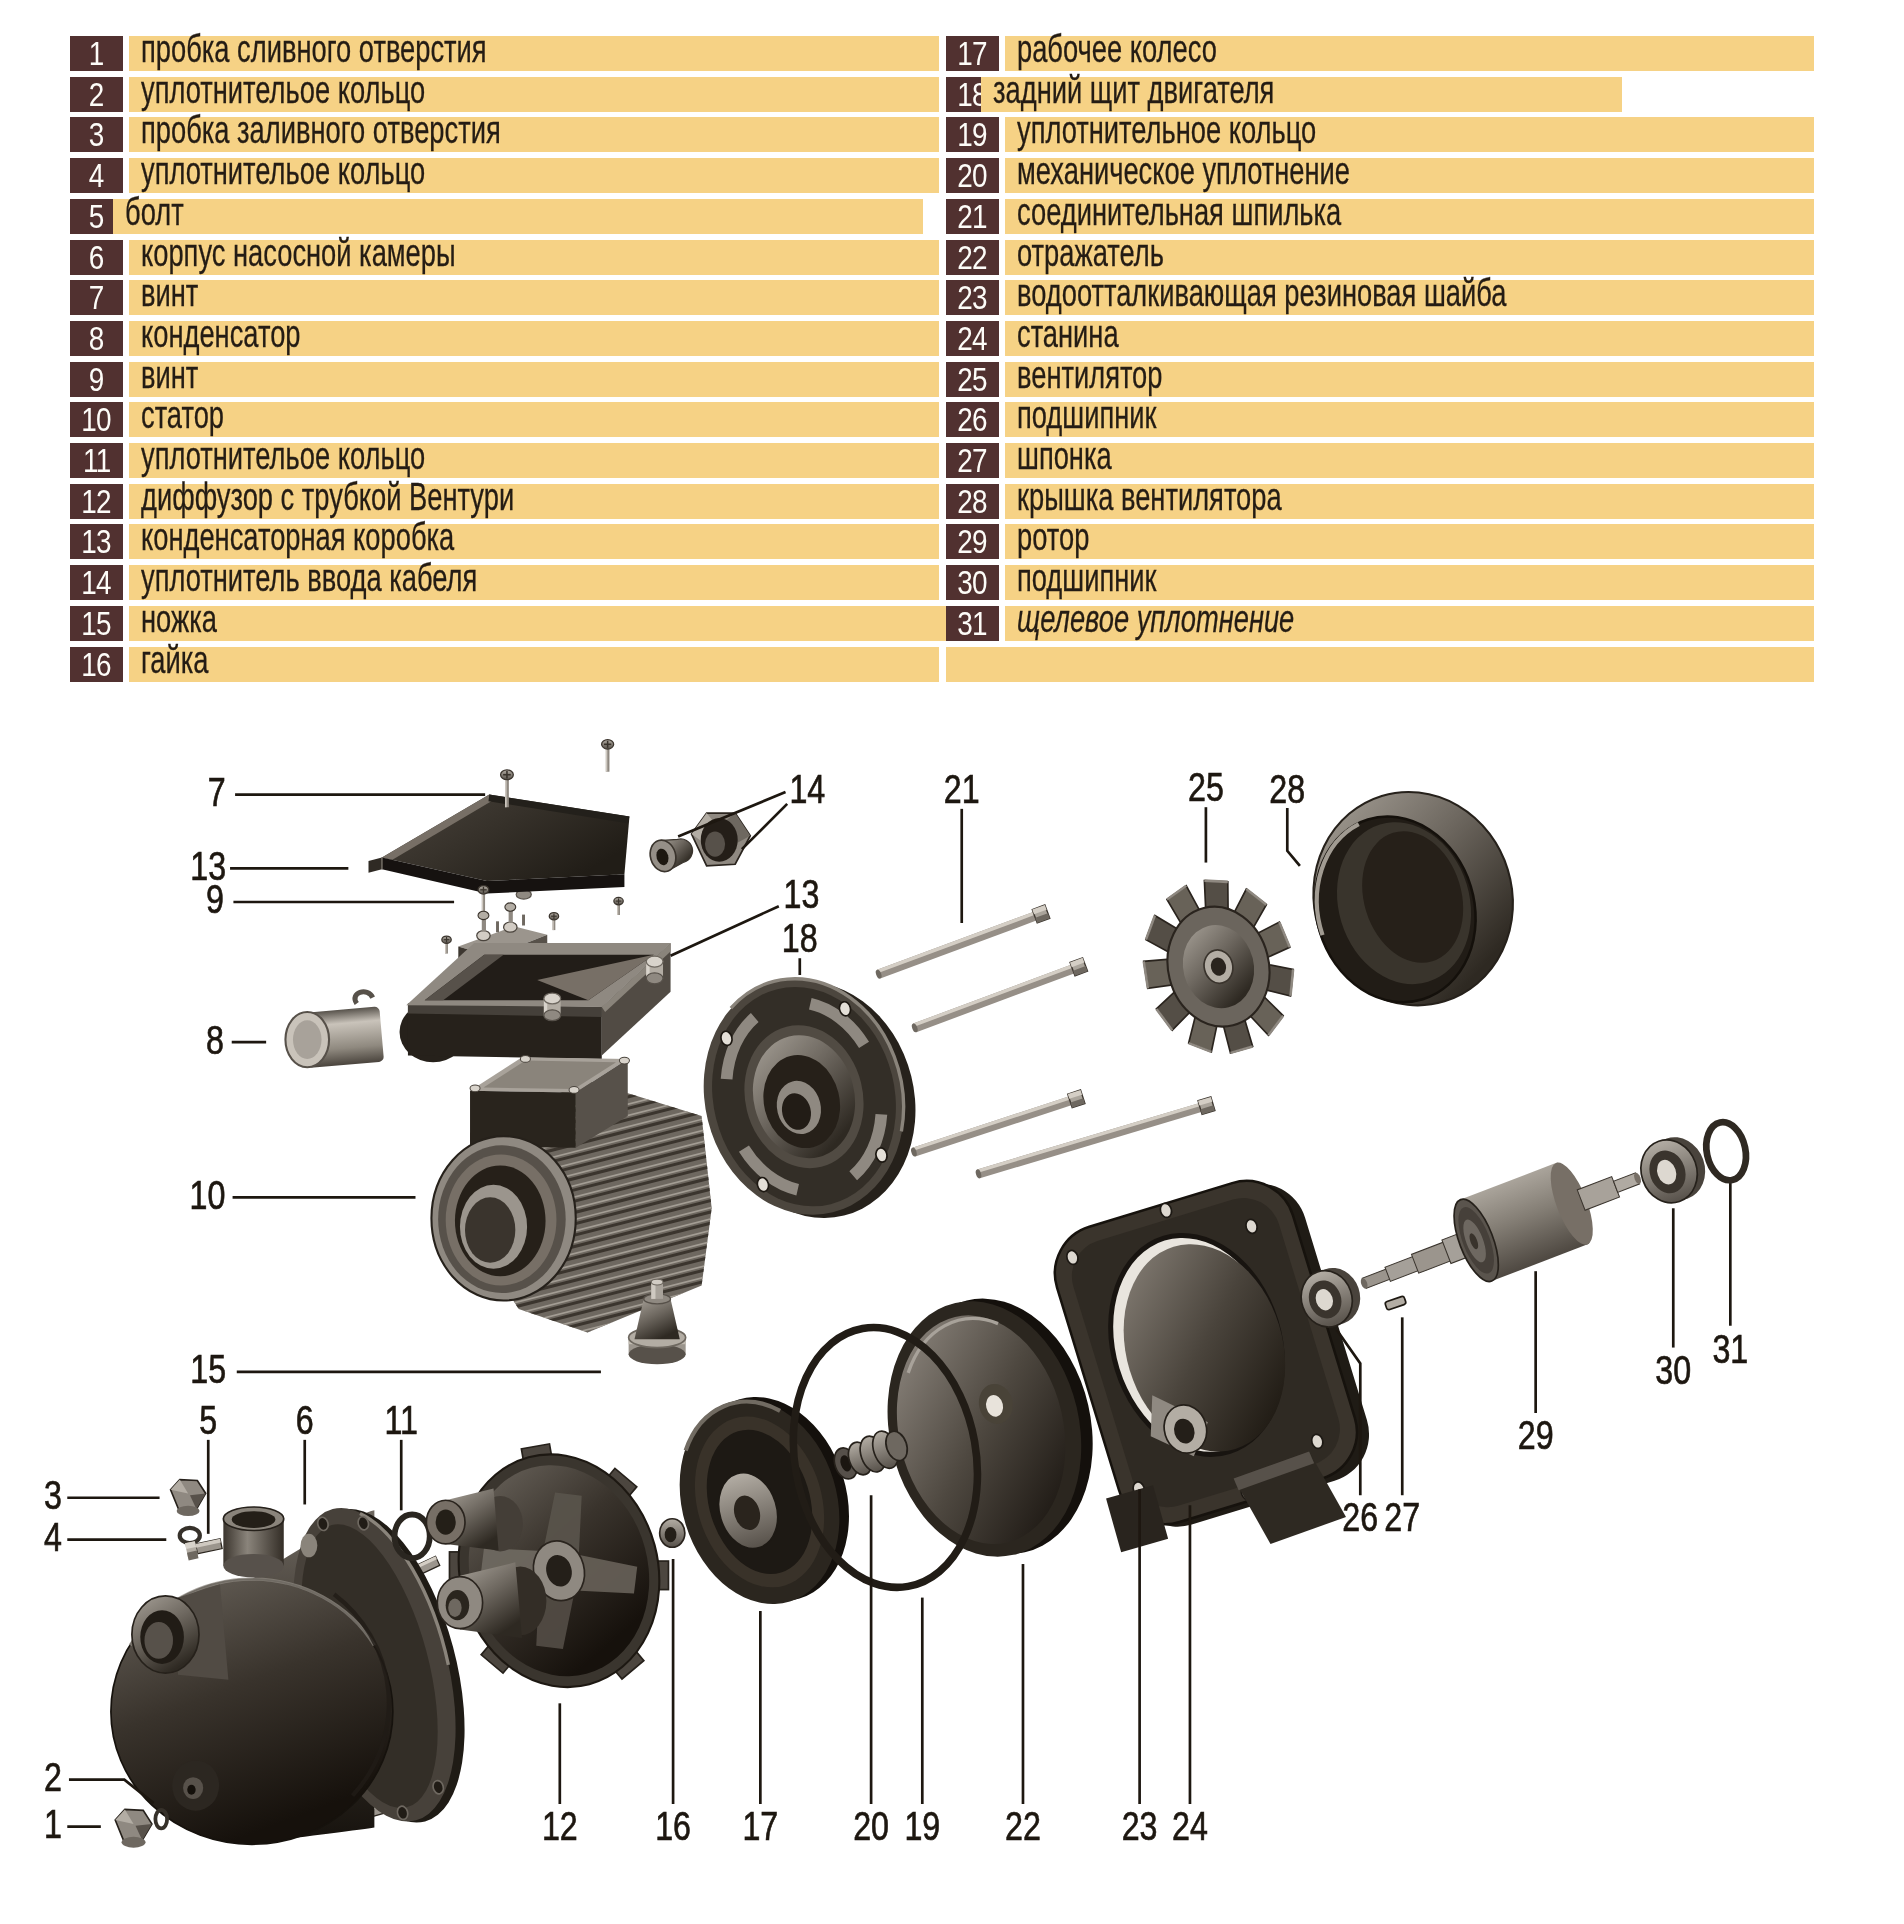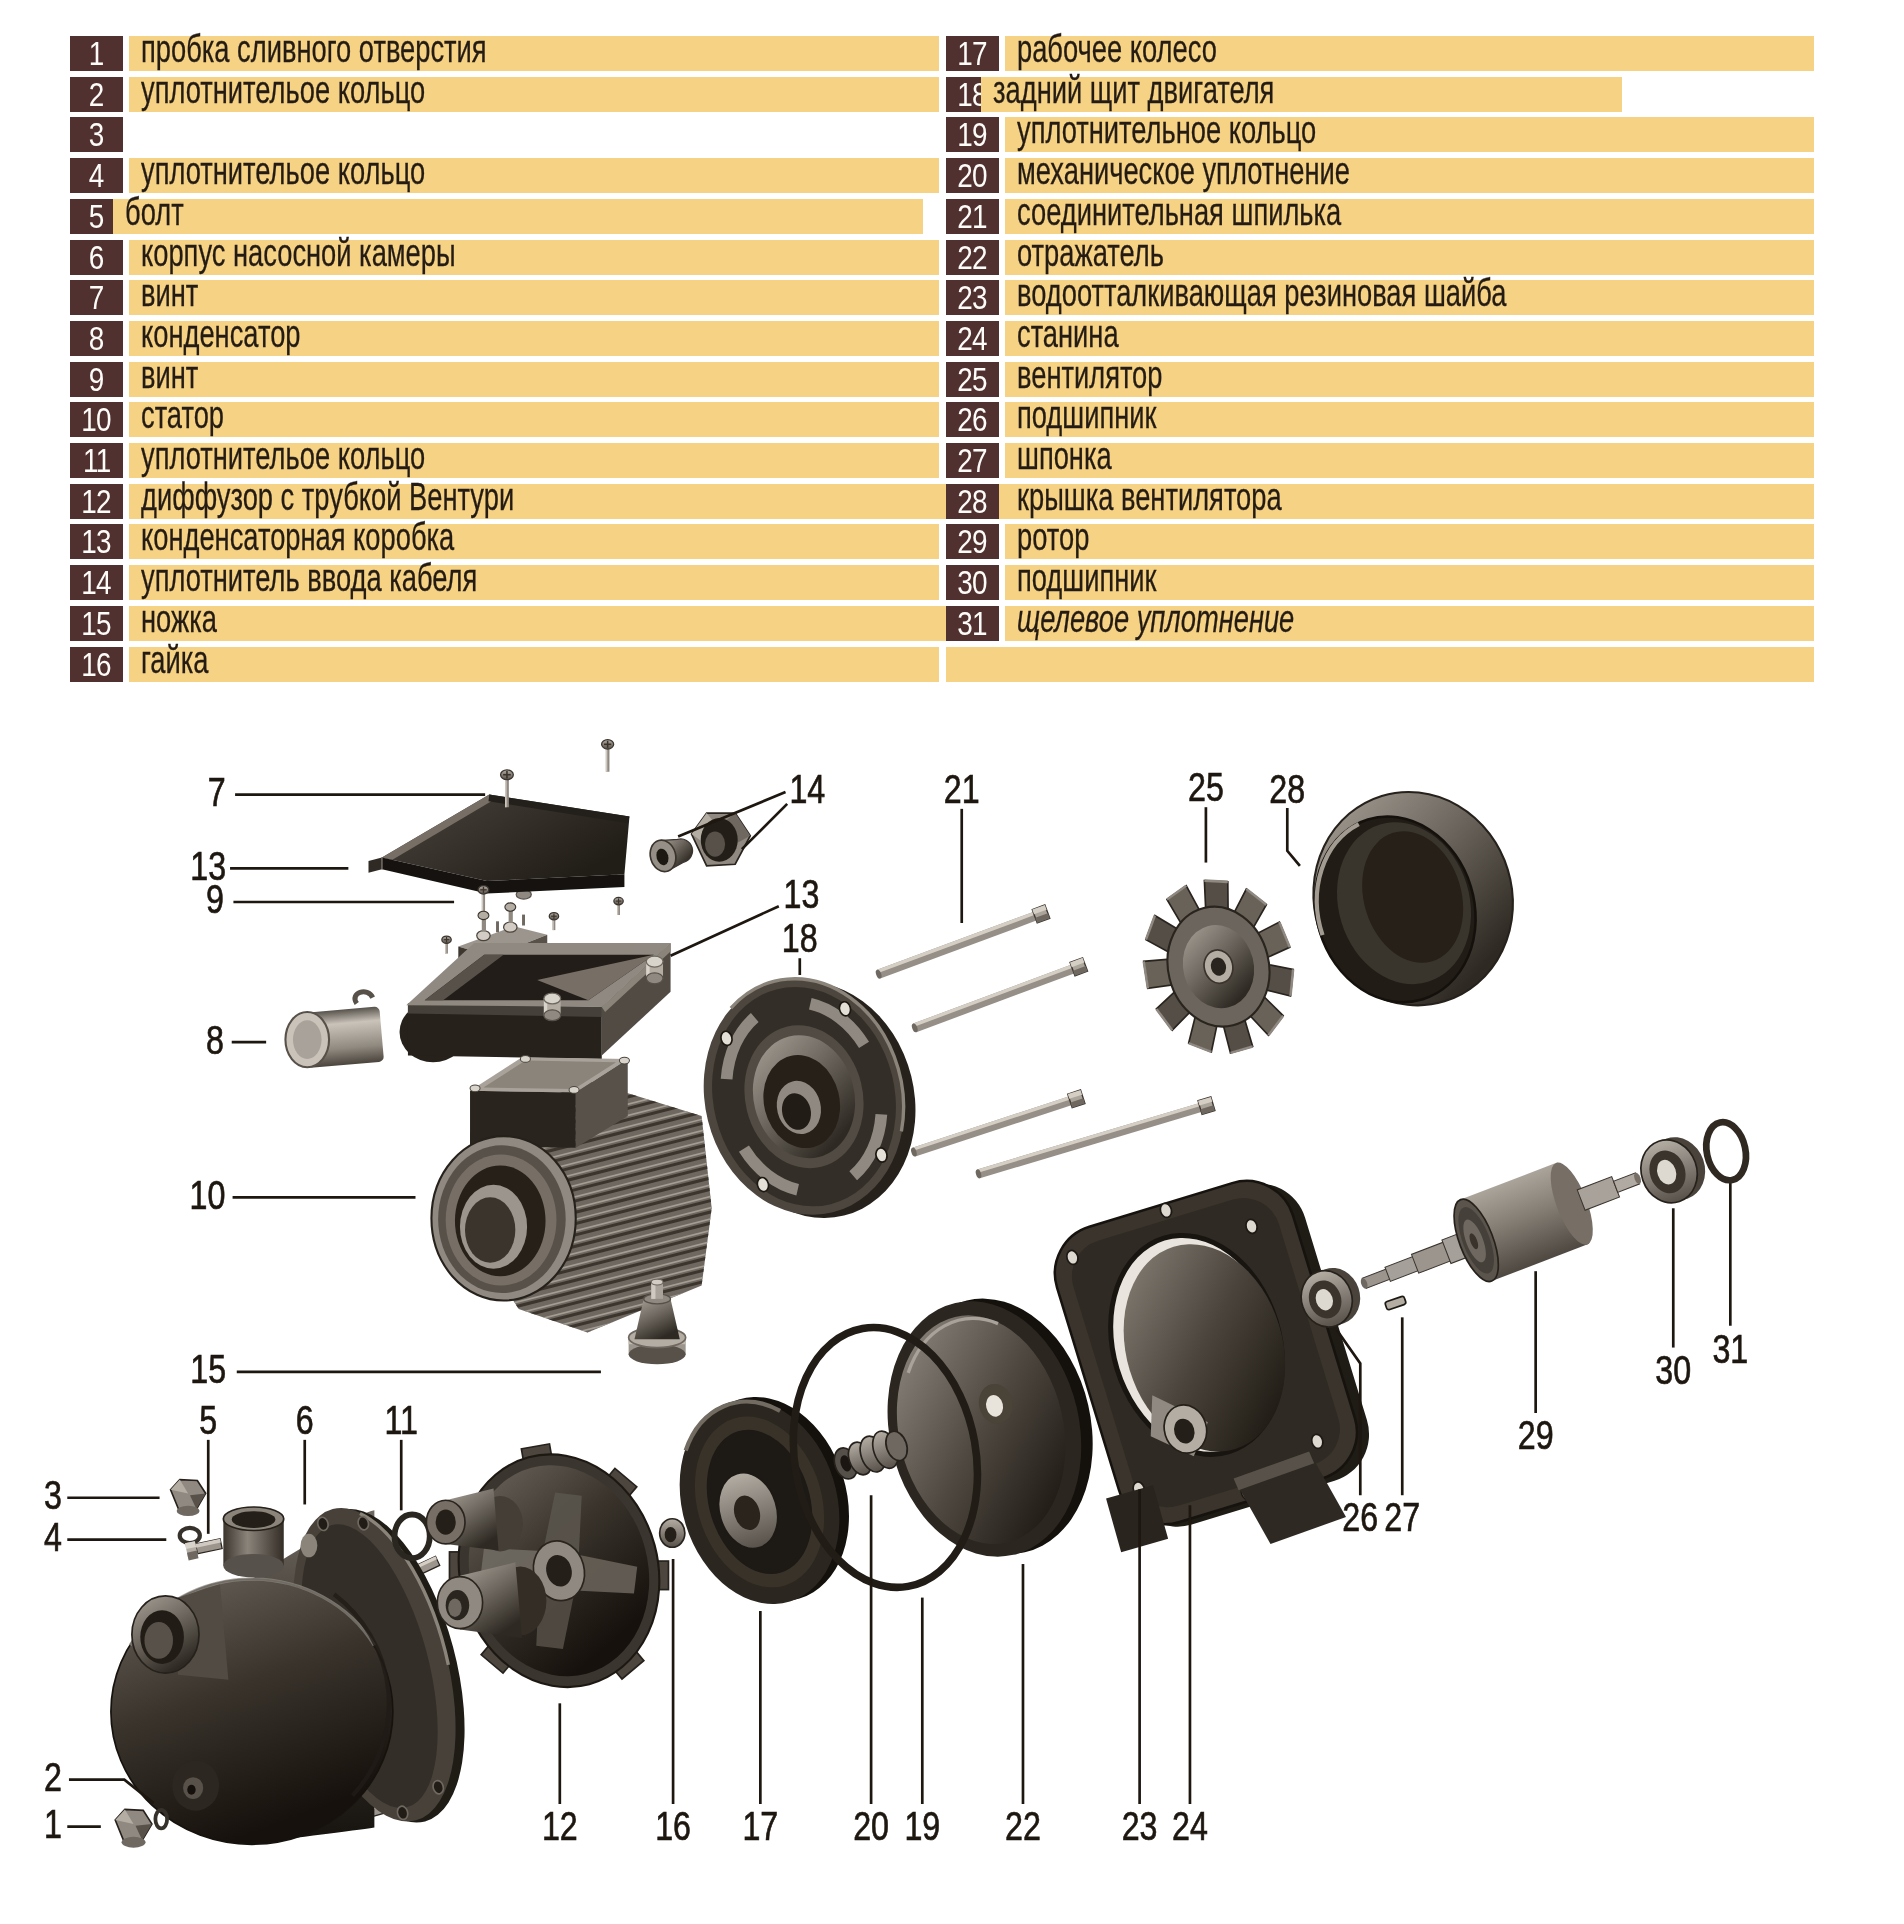--- a/index.html
+++ b/index.html
@@ -35,20 +35,23 @@
           <span>2</span>
         </div>
         <div class="label-bar" style="left: 129px; width: 810px;">
           <span style="margin-left: 11.7px;">уплотнительое кольцо</span>
         </div>
       </div>
       <div class="legend-row" style="top: 117px; left: 0px; width: 100%;">
         <div class="num-badge" style="left: 70px;">
           <span>3</span>
         </div>
+        <div class="label-bar" style="left: 129px; width: 810px;">
+          <span style="margin-left: 11.7px;">пробка заливного отверстия</span>
+        </div>
       </div>
       <div class="legend-row" style="top: 158px; left: 0px; width: 100%;">
         <div class="num-badge" style="left: 70px;">
           <span>4</span>
         </div>
         <div class="label-bar" style="left: 129px; width: 810px;">
           <span style="margin-left: 11.7px;">уплотнительое кольцо</span>
         </div>
       </div>
       <div class="legend-row" style="top: 199px; left: 0px; width: 100%;">
@@ -104,21 +107,21 @@
           <span>11</span>
         </div>
         <div class="label-bar" style="left: 129px; width: 810px;">
           <span style="margin-left: 11.7px;">уплотнительое кольцо</span>
         </div>
       </div>
       <div class="legend-row" style="top: 484px; left: 0px; width: 100%;">
         <div class="num-badge" style="left: 70px;">
           <span>12</span>
         </div>
-        <div class="label-bar" style="left: 129px; width: 902px;">
+        <div class="label-bar" style="left: 129px; width: 810px;">
           <span style="margin-left: 11.7px;">диффузор с трубкой Вентури</span>
         </div>
       </div>
       <div class="legend-row" style="top: 524px; left: 0px; width: 100%;">
         <div class="num-badge" style="left: 70px;">
           <span>13</span>
         </div>
         <div class="label-bar" style="left: 129px; width: 810px;">
           <span style="margin-left: 11.7px;">конденсаторная коробка</span>
         </div>

